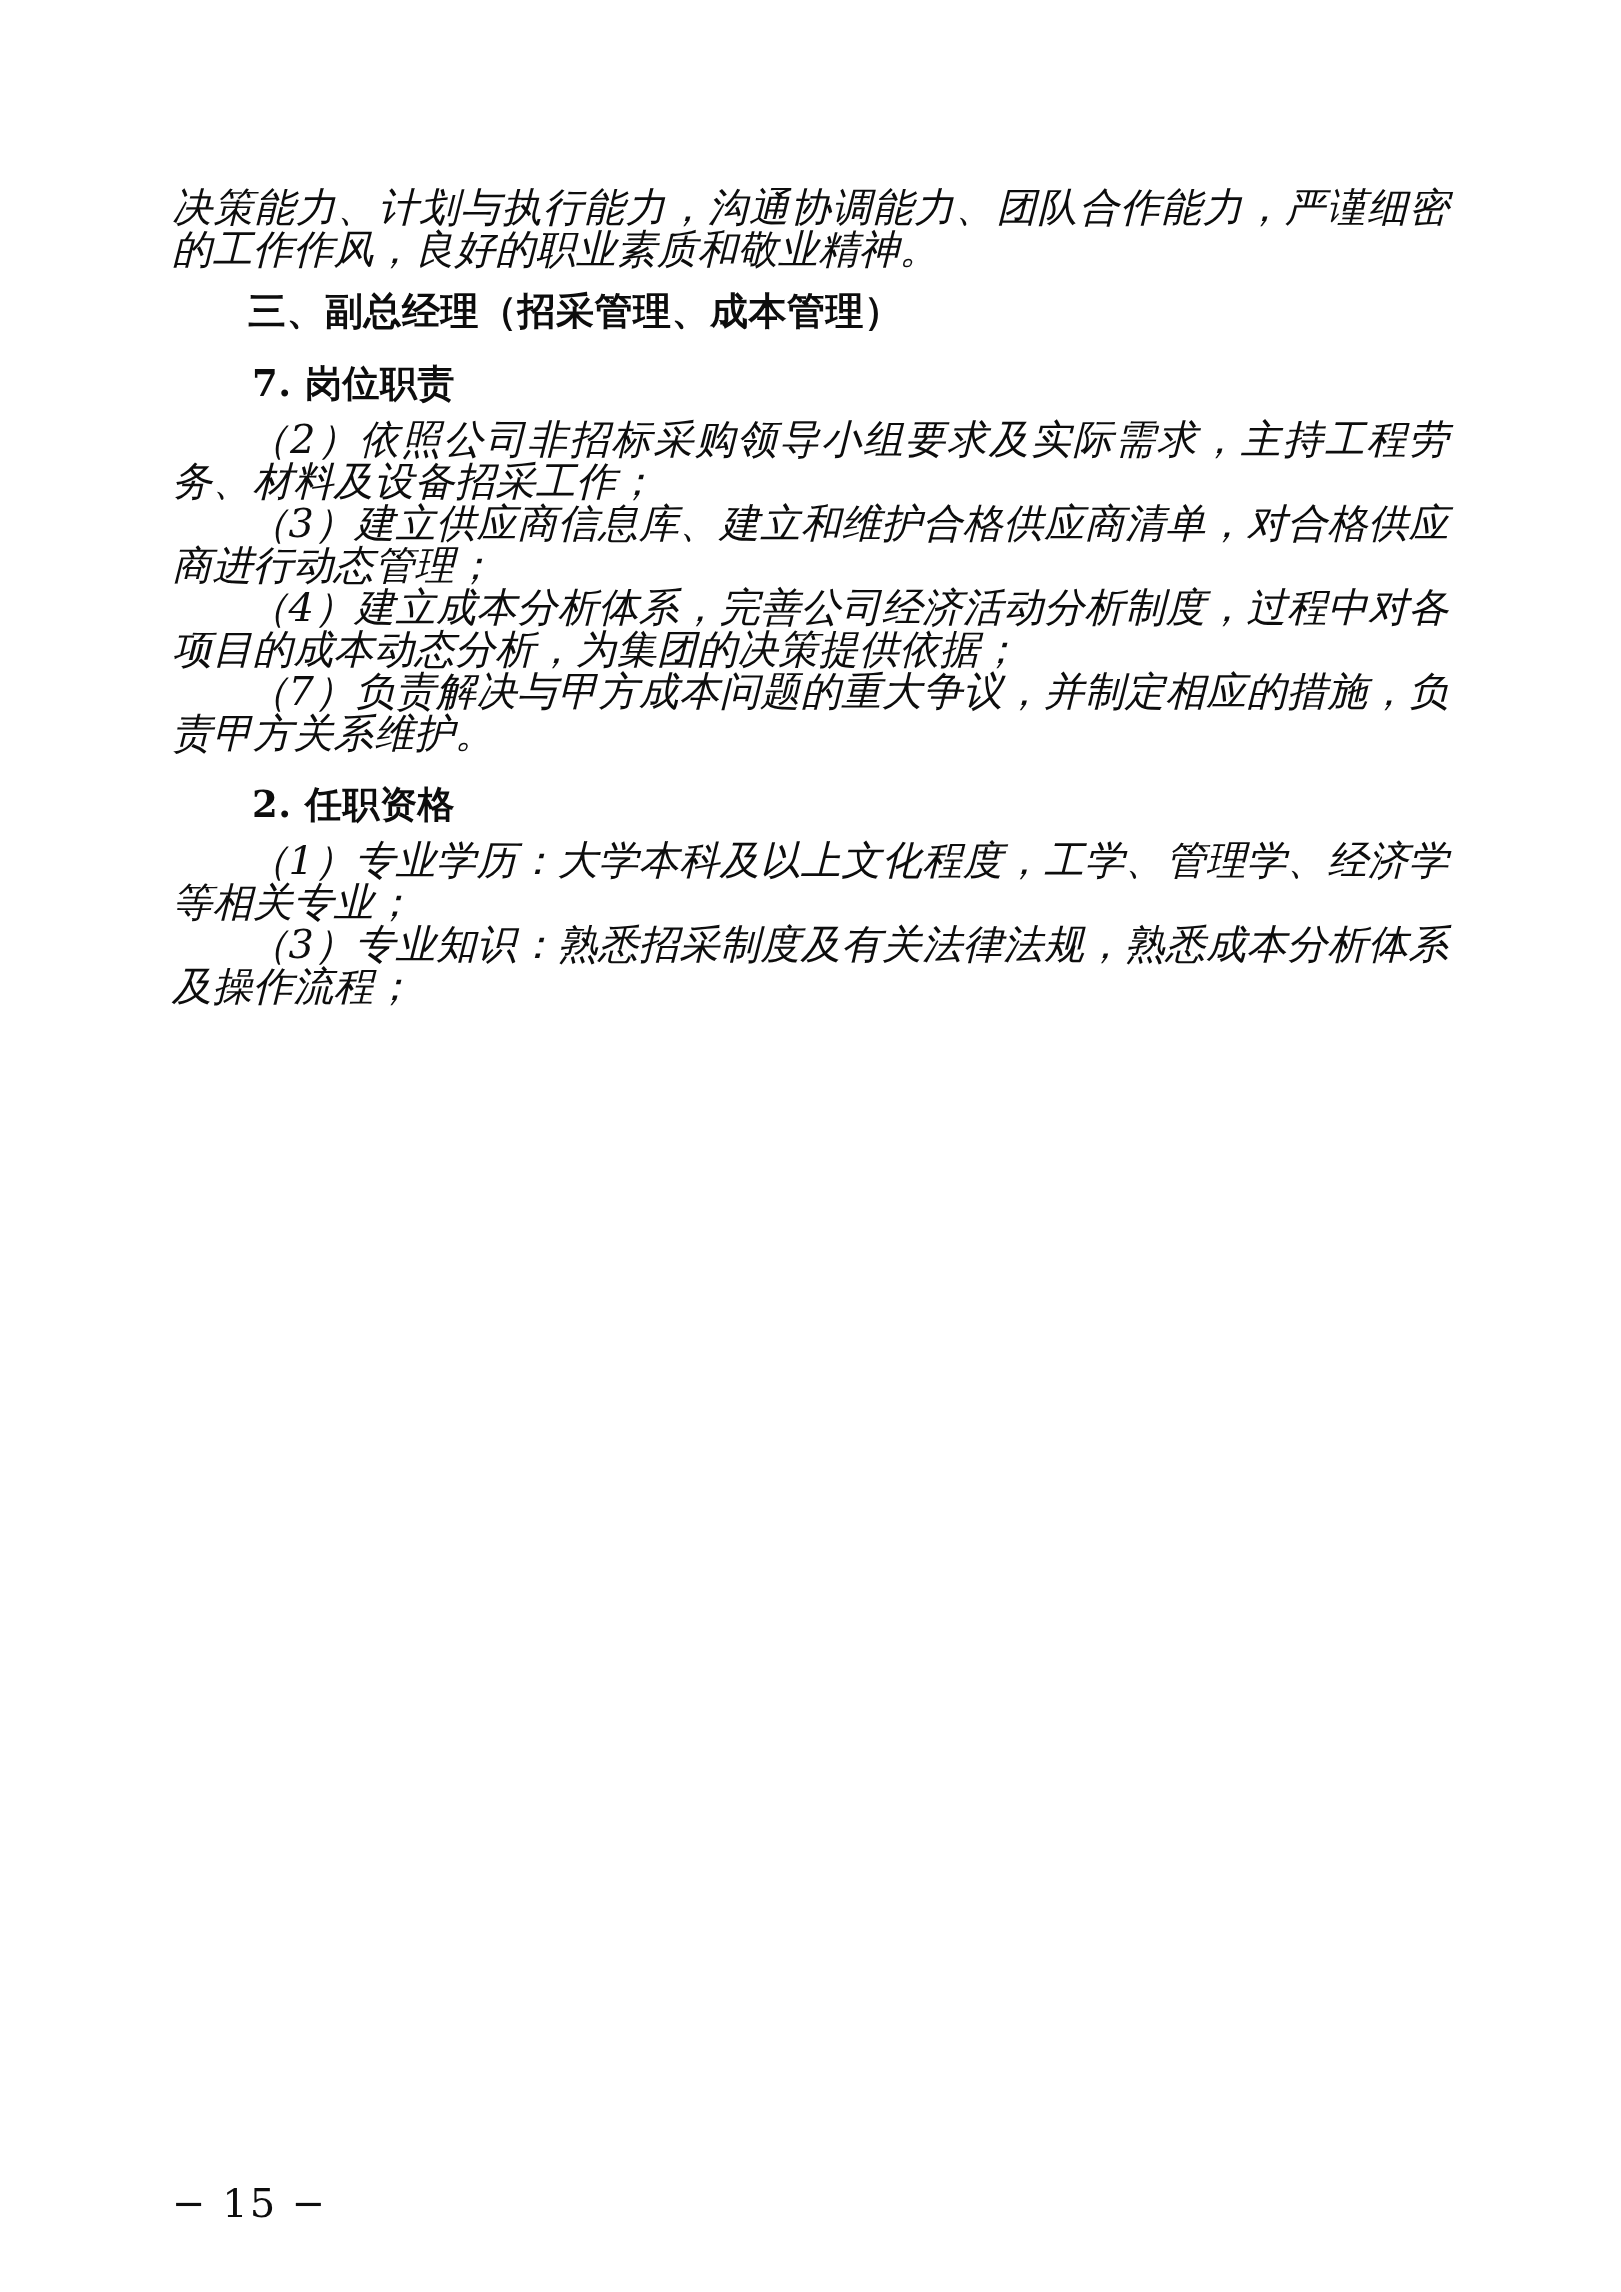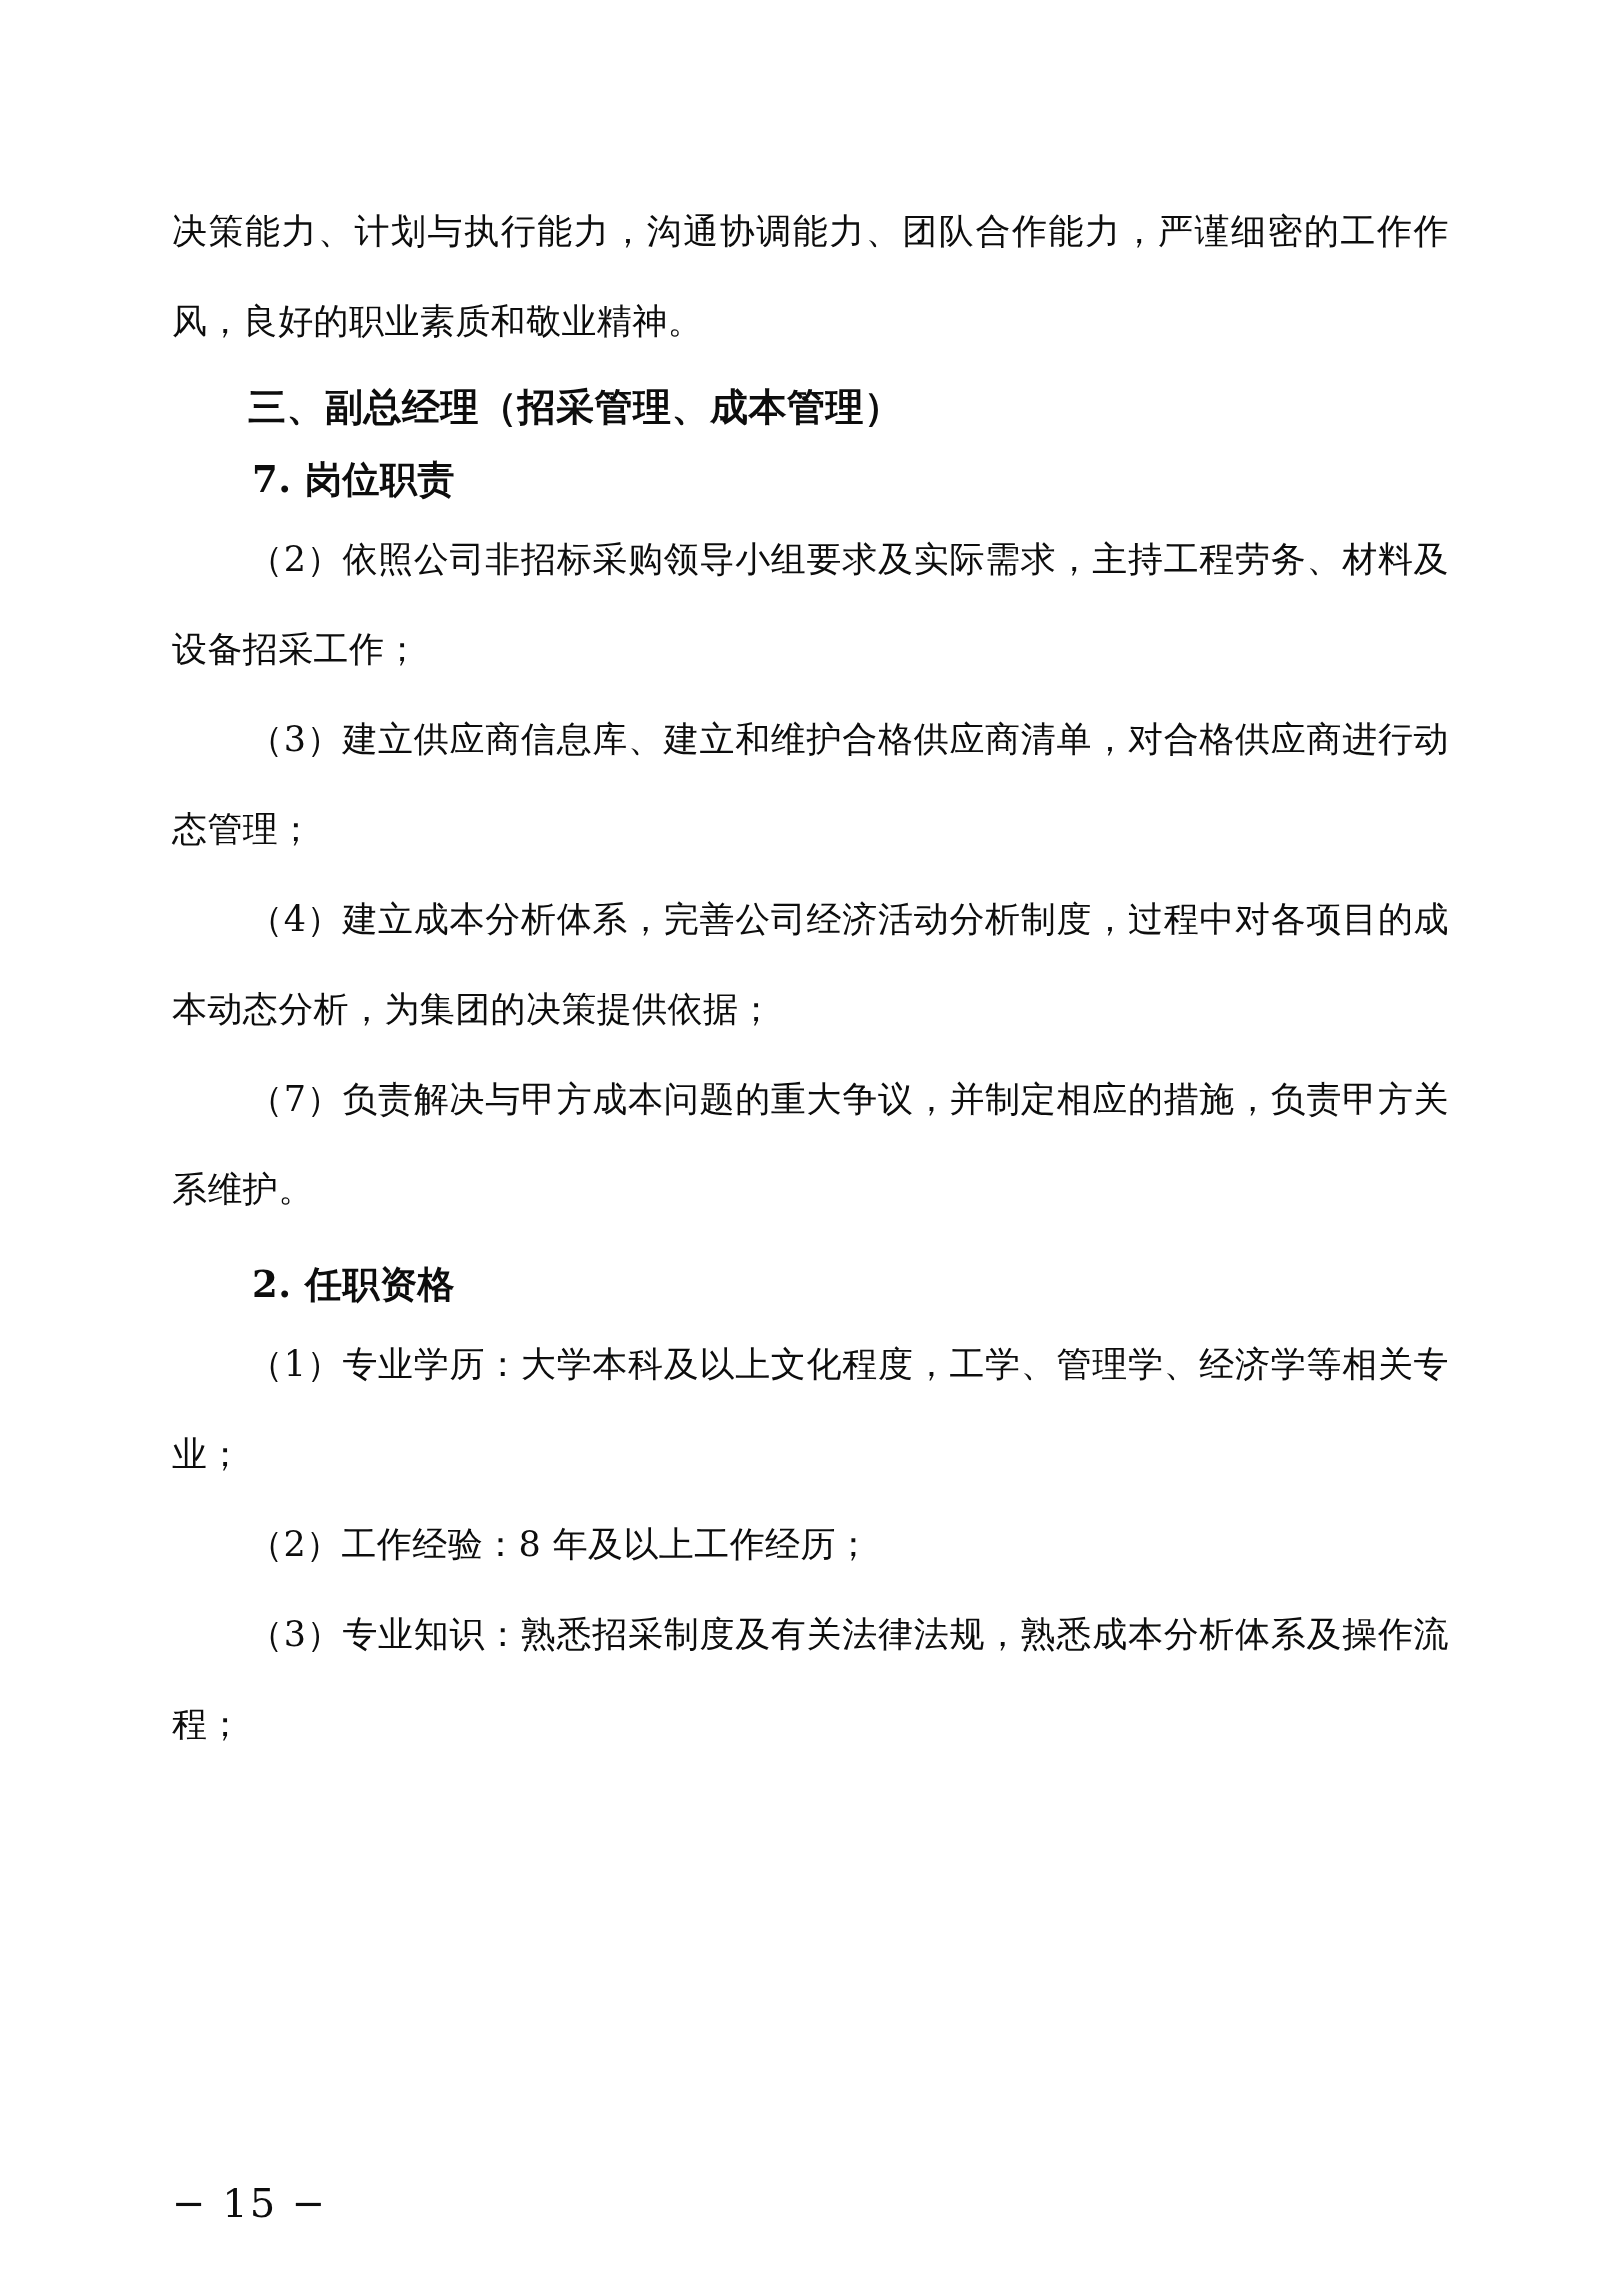--- a/index.html
+++ b/index.html
@@ -18,25 +18,26 @@
   .page {
     position: absolute;
     left: 0;
     top: 0;
     width: 1621px;
     height: 2293px;
     box-sizing: border-box;
     padding: 186px 172px 0 172px;
   }
   .body-text {
-    font-size: 35px;
-    line-height: 90px;
+    font-size: 40px;
+    line-height: 42px;
     text-align: justify;
     text-justify: inter-ideograph;
     letter-spacing: 0.4px;
+    font-style: italic;
   }
   .para {
     margin: 0;
     text-indent: 0;
   }
   .indent2 {
     text-indent: 76px;
   }
   .heading {
     font-family: "DejaVu Sans", "Liberation Sans", sans-serif;
@@ -90,20 +91,19 @@
   <p class="body-text para indent2">（4）建立成本分析体系，完善公司经济活动分析制度，过程中对各项目的成本动态分析，为集团的决策提供依据；</p>
 
 
 
   <p class="body-text para indent2">（7）负责解决与甲方成本问题的重大争议，并制定相应的措施，负责甲方关系维护。</p>
 
   <p class="subheading gap-top">2. 任职资格</p>
 
   <p class="body-text para indent2">（1）专业学历：大学本科及以上文化程度，工学、管理学、经济学等相关专业；</p>
 
-  <p class="body-text para indent2">（2）工作经验：8 年及以上工作经历；</p>
 
   <p class="body-text para indent2">（3）专业知识：熟悉招采制度及有关法律法规，熟悉成本分析体系及操作流程；</p>
 
 </div>
 
 <div class="footer">− 15 −</div>
 
 
 </body></html>

